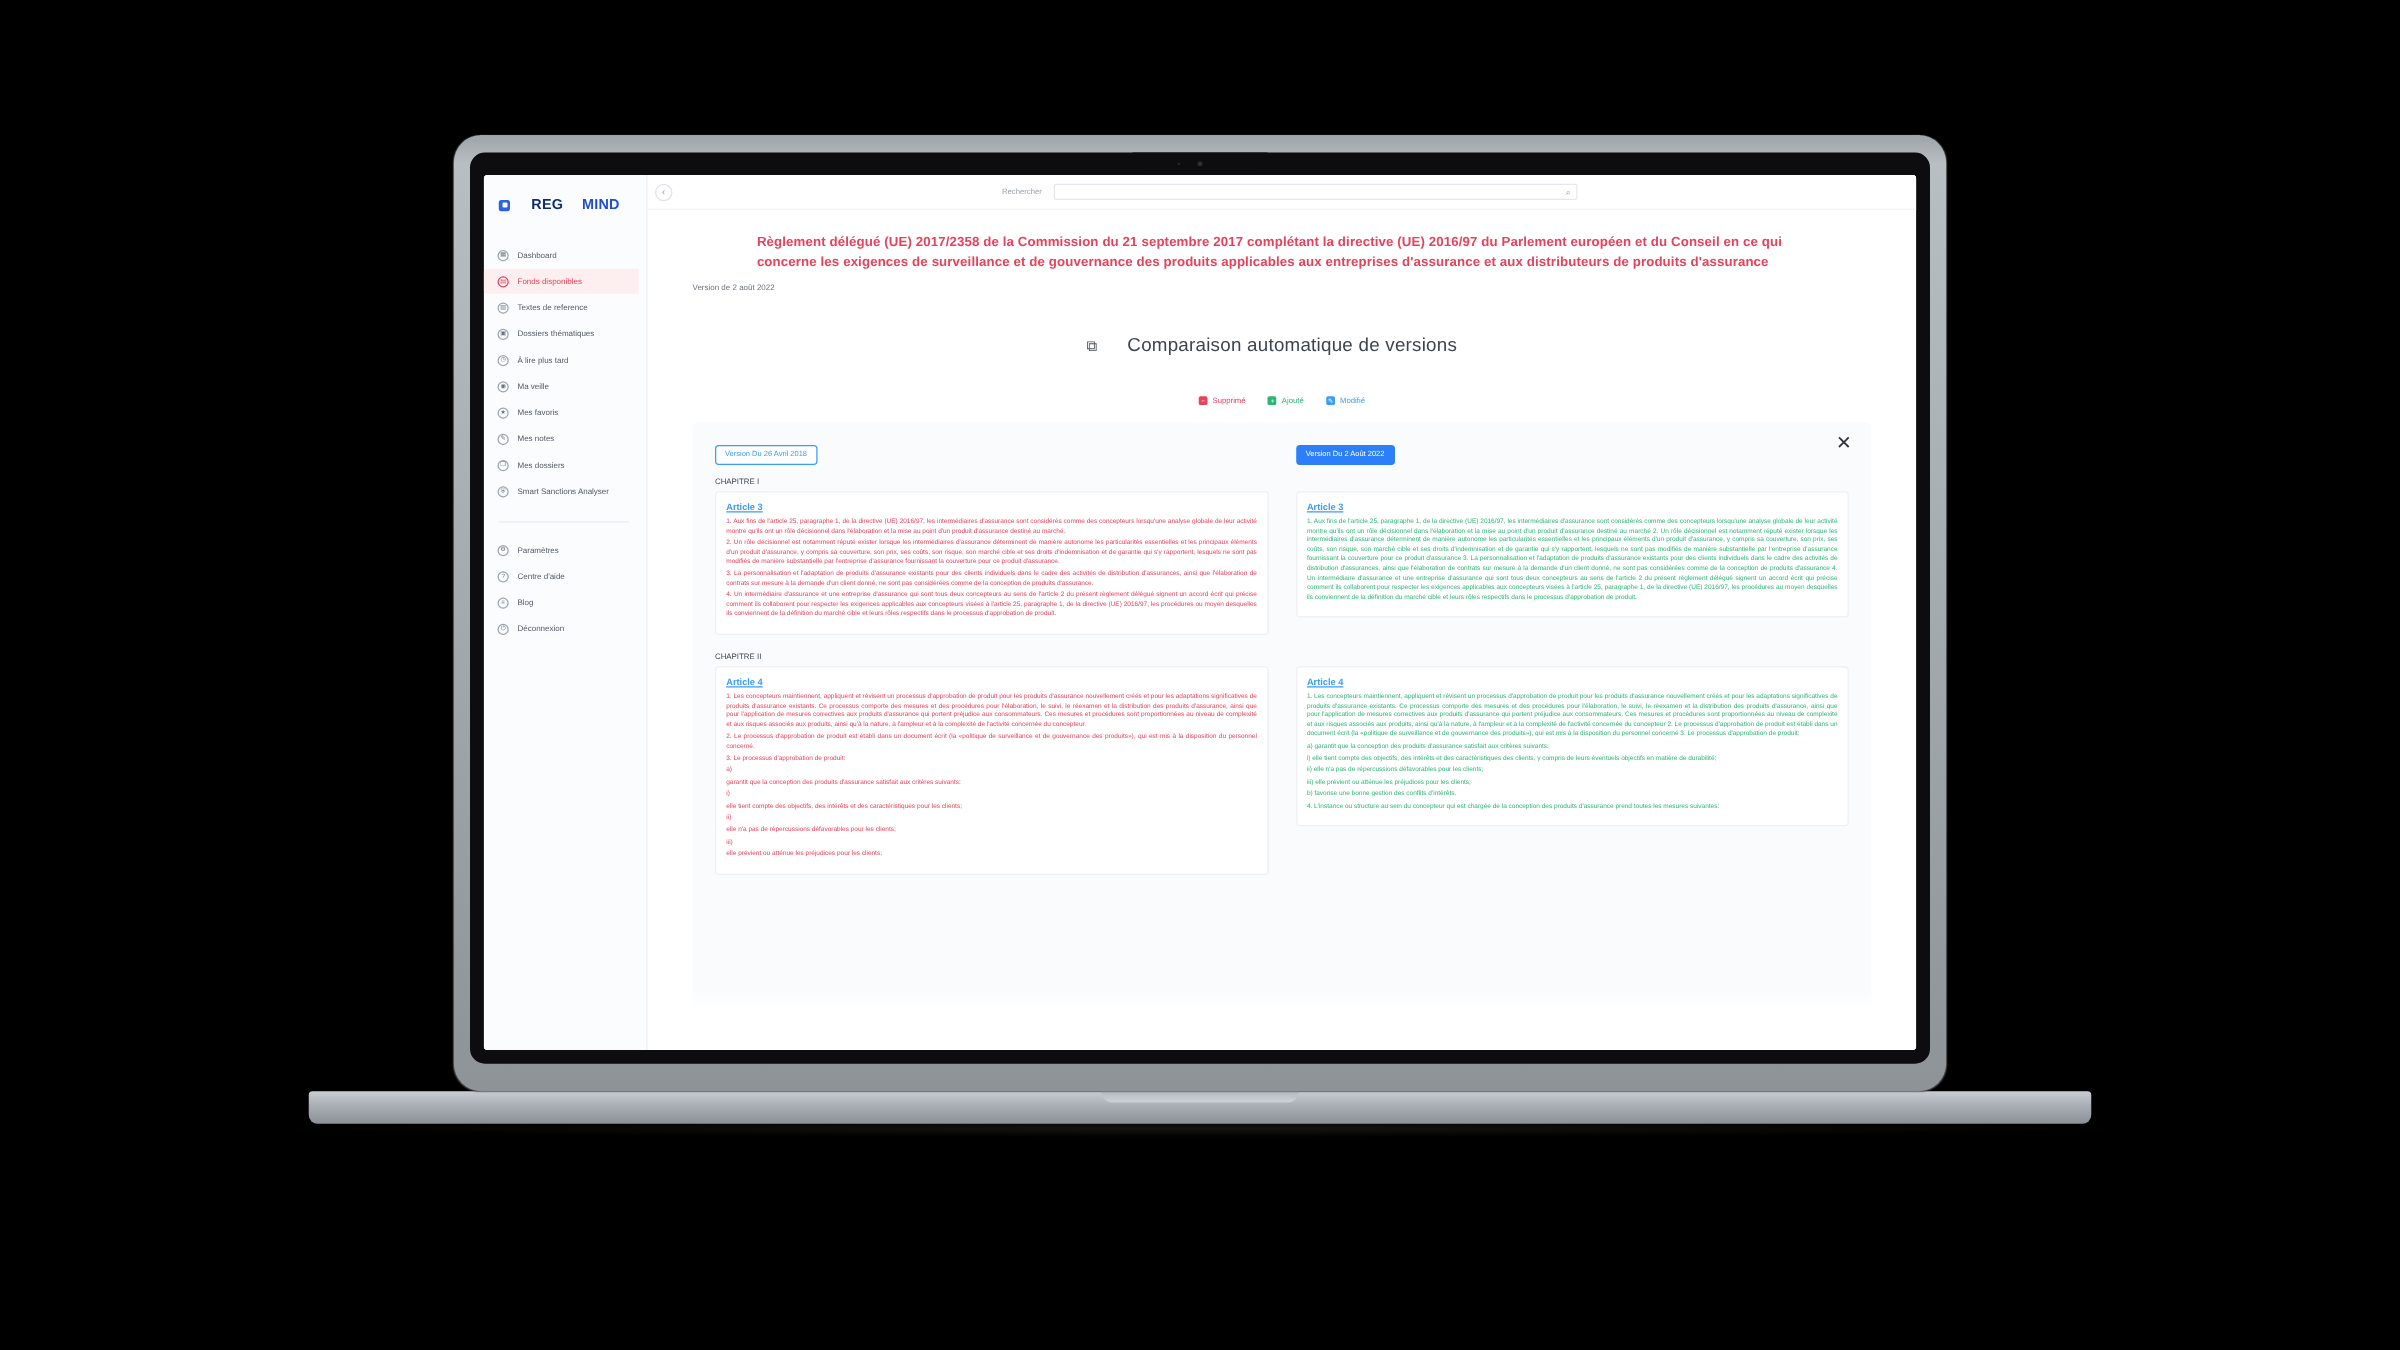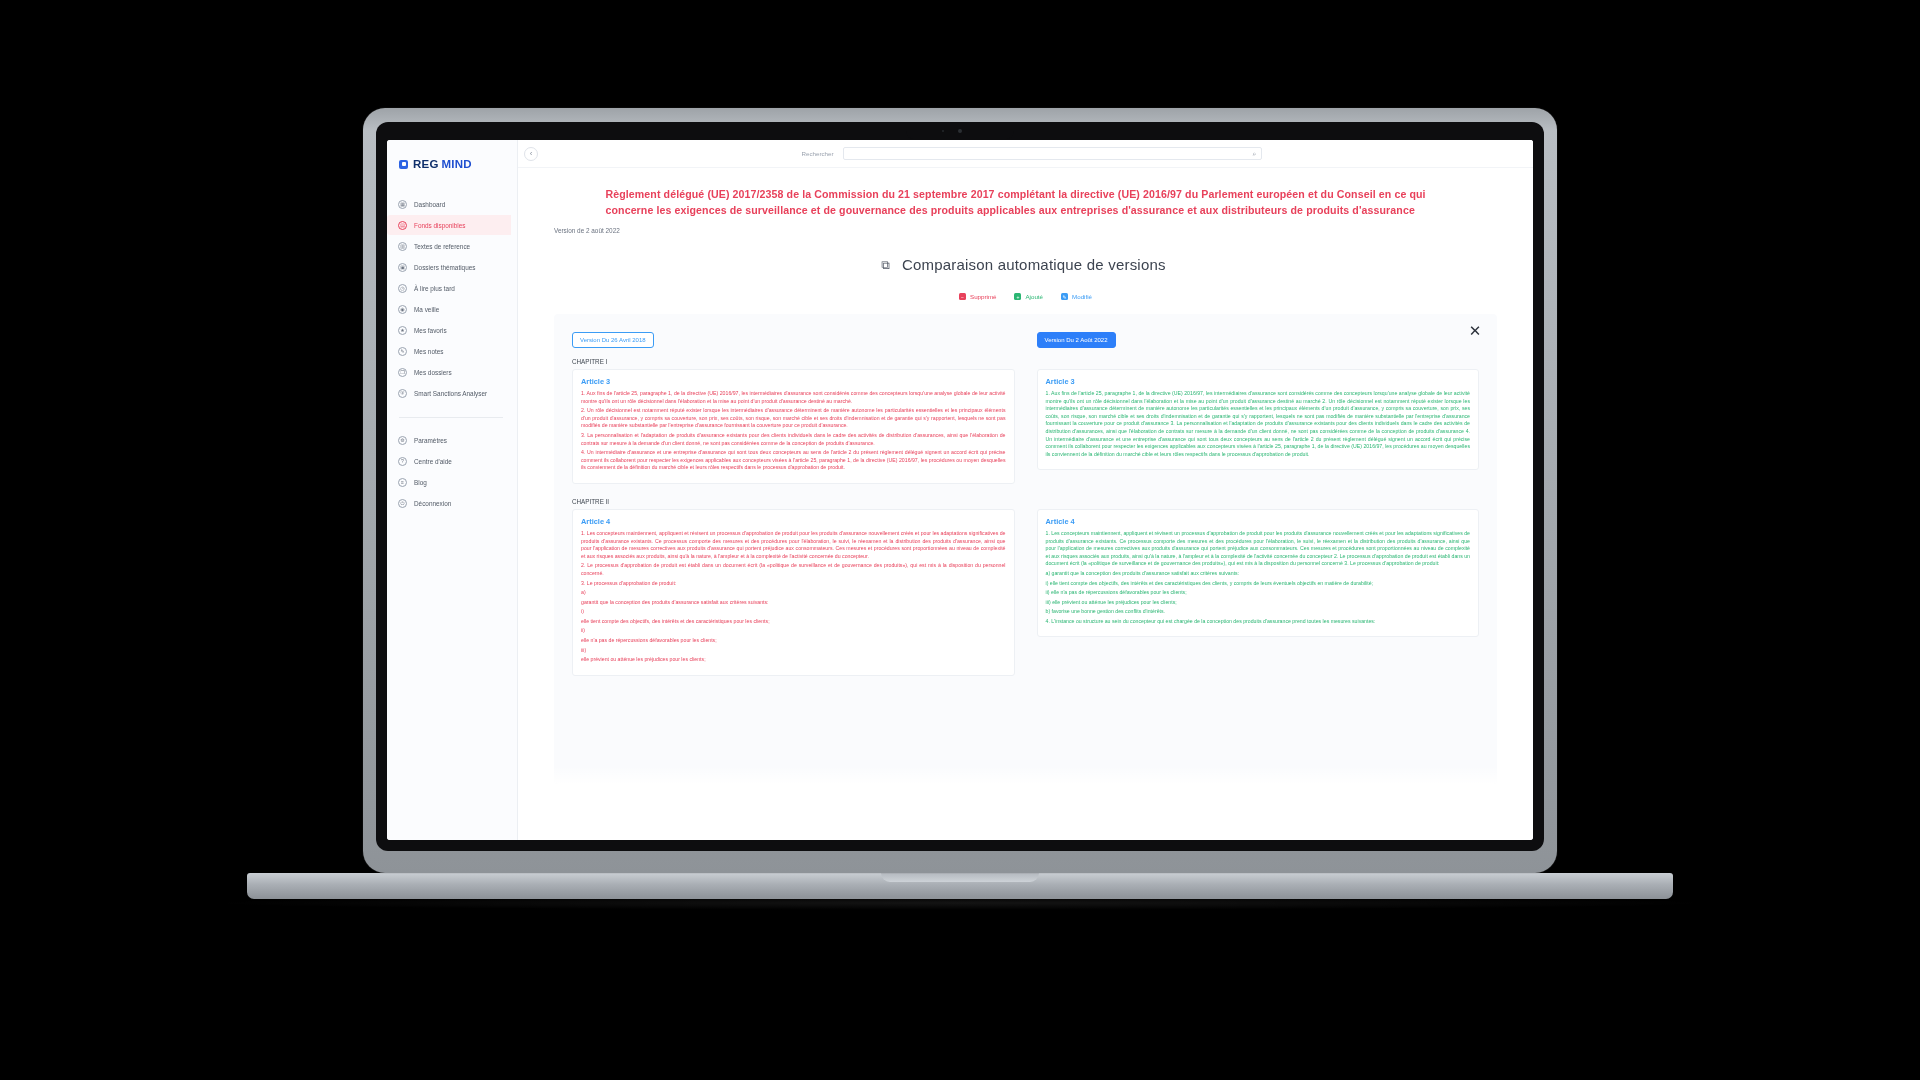--- a/index.html
+++ b/index.html
@@ -90,21 +90,21 @@
 
   
   .sidebar {
     width: 131px; flex: 0 0 131px;
     background: #fbfcfe;
     border-right: 1px solid #eceff3;
     padding: 14px 0 0 0;
     position: relative;
   }
   .brand {
-    display: flex; align-items: center; gap: 3px;
+    display: flex; align-items: center; gap: 15px;
     padding: 0 0 0 12px; height: 20px;
     font-size: 11.5px; font-weight: bold; letter-spacing: .2px;
   }
   .brand .logo-mark {
     width: 9px; height: 9px; border-radius: 2px;
     background: #2d63e3; display:inline-block;
     position: relative; margin-right: 2px;
   }
   .brand .logo-mark:after{
     content:""; position:absolute; left:2.5px; top:2.5px;
@@ -202,21 +202,21 @@
   }
 
   .cmp-head {
     display: flex; align-items: center; justify-content: center;
     gap: 8px; margin-top: 18px;
   }
   .cmp-head .cmp-ic {
     font-size: 12px; color: #4d5460;
   }
   .cmp-head h2 {
-    margin: 4px; font-weight: normal;
+    margin: 16px; font-weight: normal;
     font-size: 15px; color: #3d4450;
     letter-spacing: .2px;
   }
 
   .legend {
     display: flex; align-items: center; justify-content: center;
     gap: 18px; margin-top: 16px;
   }
   .legend-item { display: flex; align-items: center; gap: 4px; font-size: 6.2px; }
   .legend-item .sw {
@@ -263,20 +263,21 @@
   .col { flex: 1; min-width: 0; }
   .card {
     background: #fff;
     border: 1px solid #edf0f4;
     border-radius: 3px;
     padding: 7px 8px 9px 8px;
   }
   .art-title {
     color: #3b9cf5; font-size: 7.4px; font-weight: bold;
     margin: 0 0 4px 0;
+    text-decoration: underline;
   }
   .para {
     font-size: 5.2px; line-height: 7.6px;
     text-align: justify;
     margin: 0 0 2px 0;
   }
   .del { color: #e8415b; }
   .add { color: #2bb673; }
 
   

